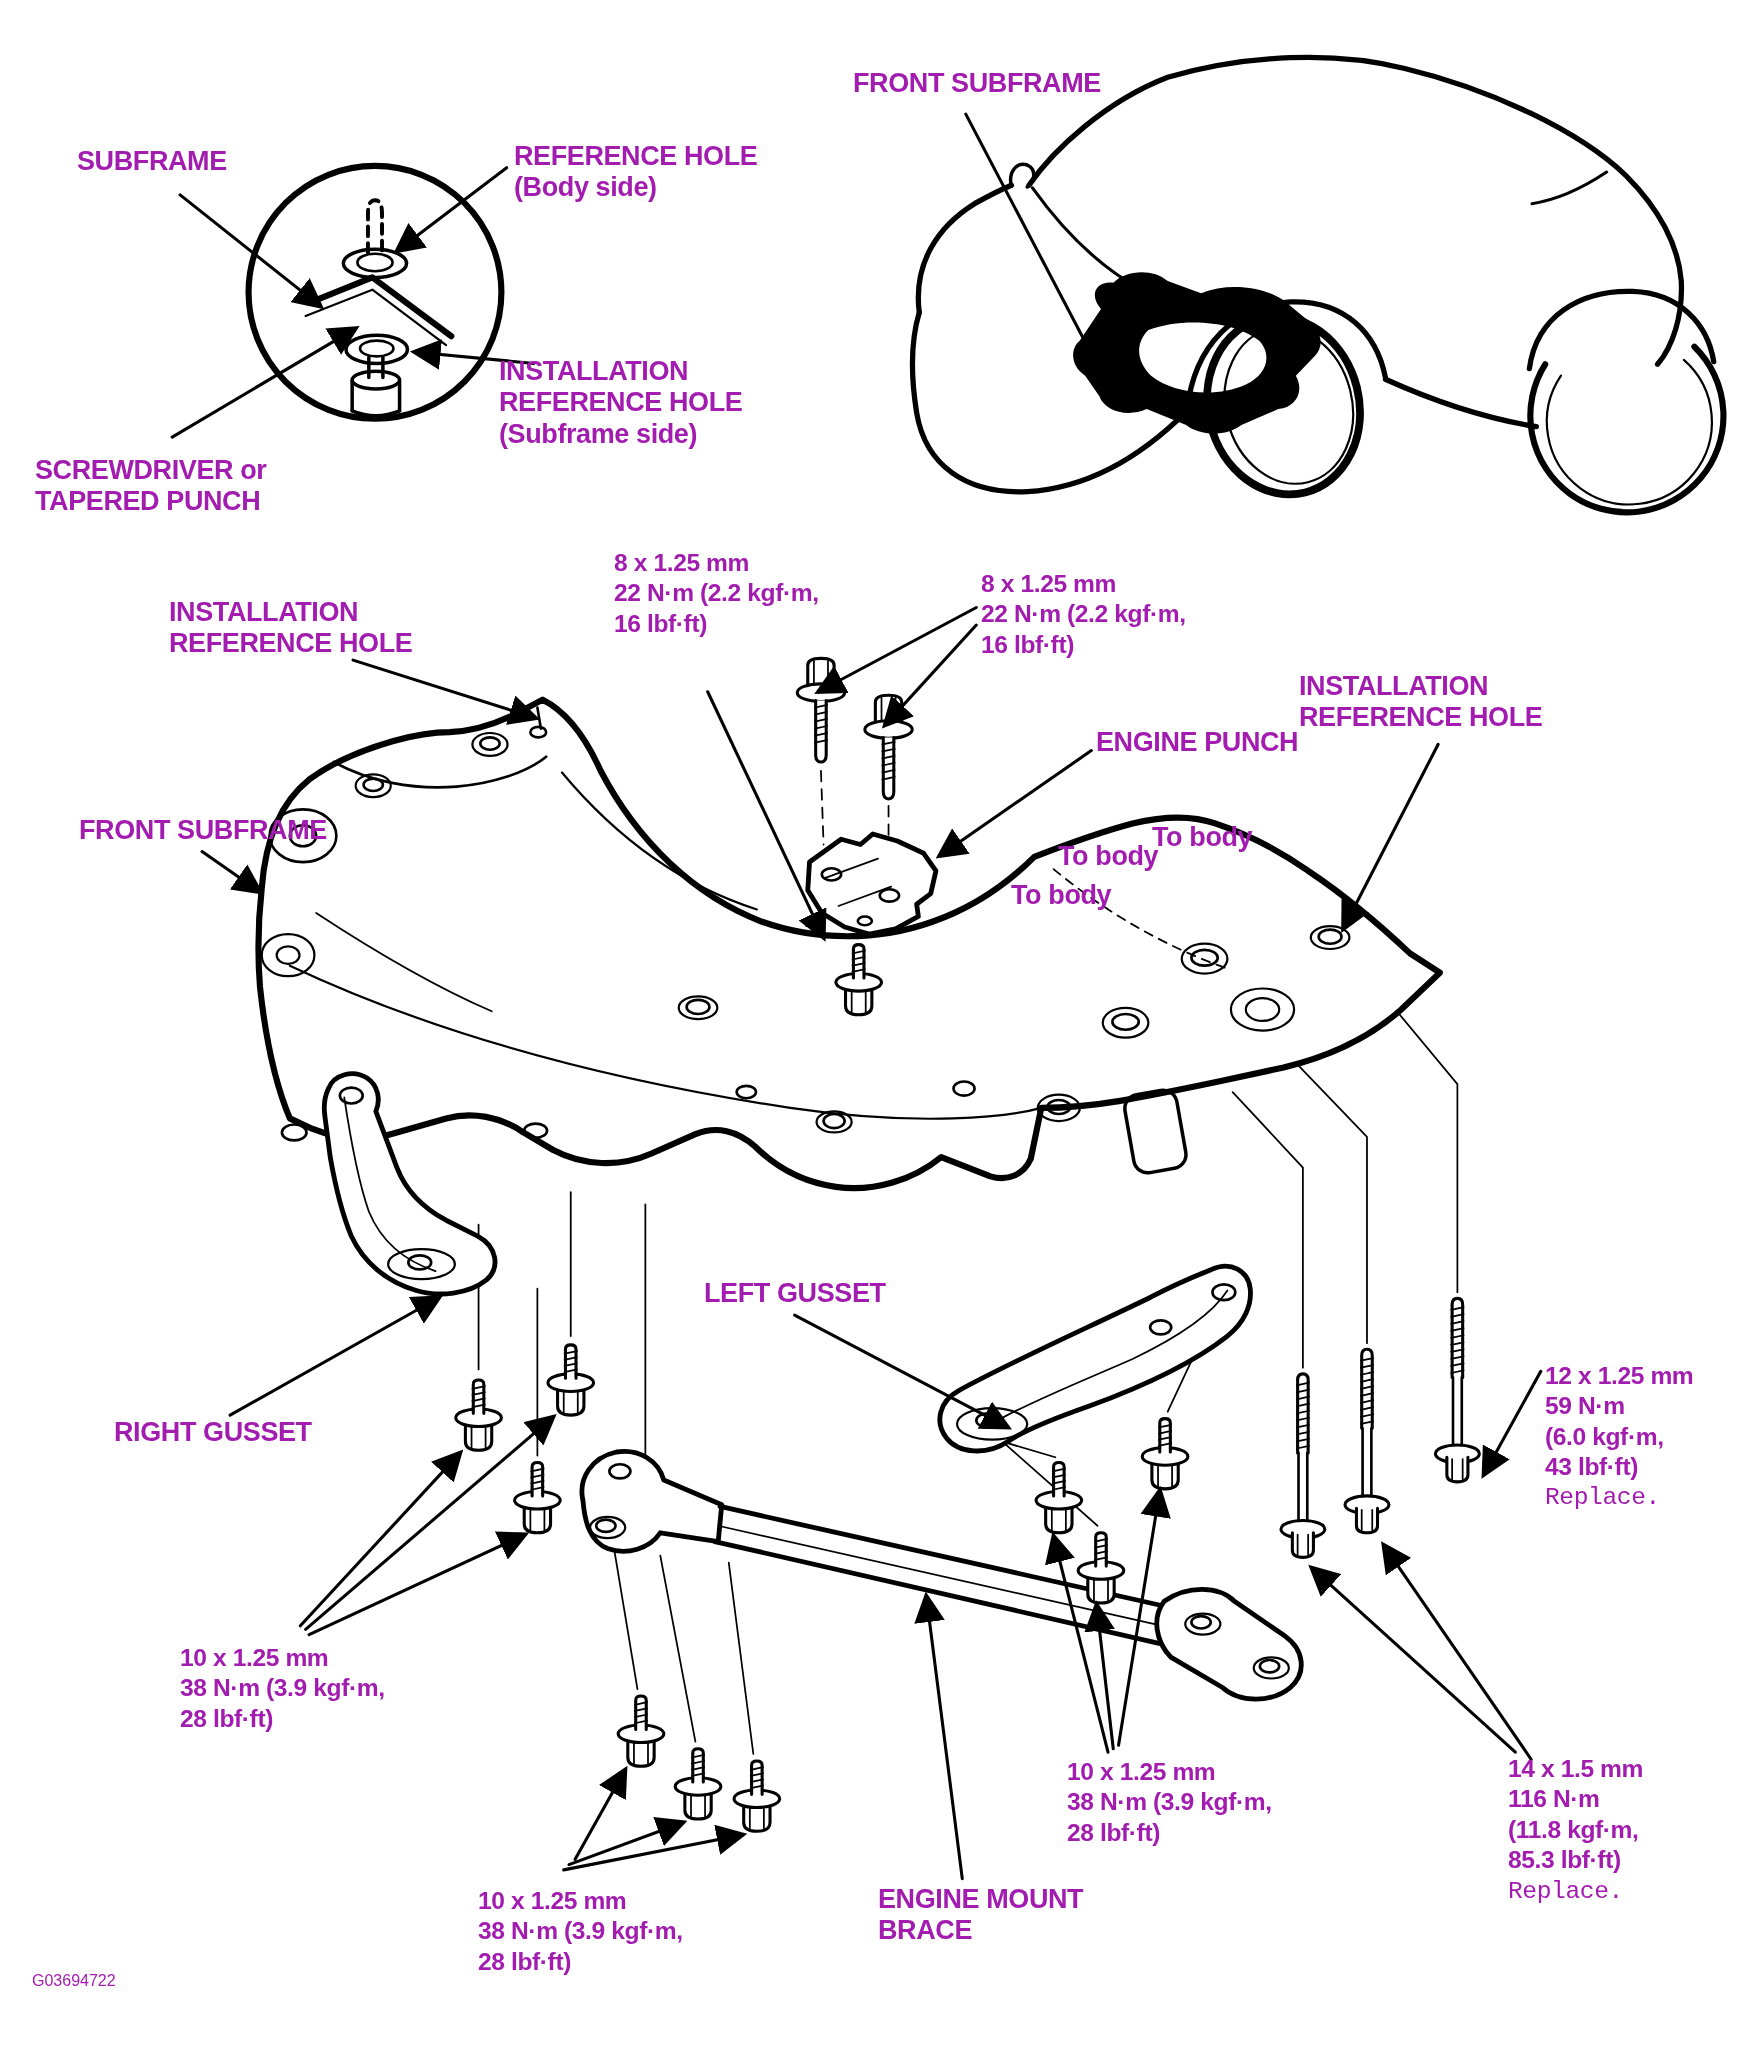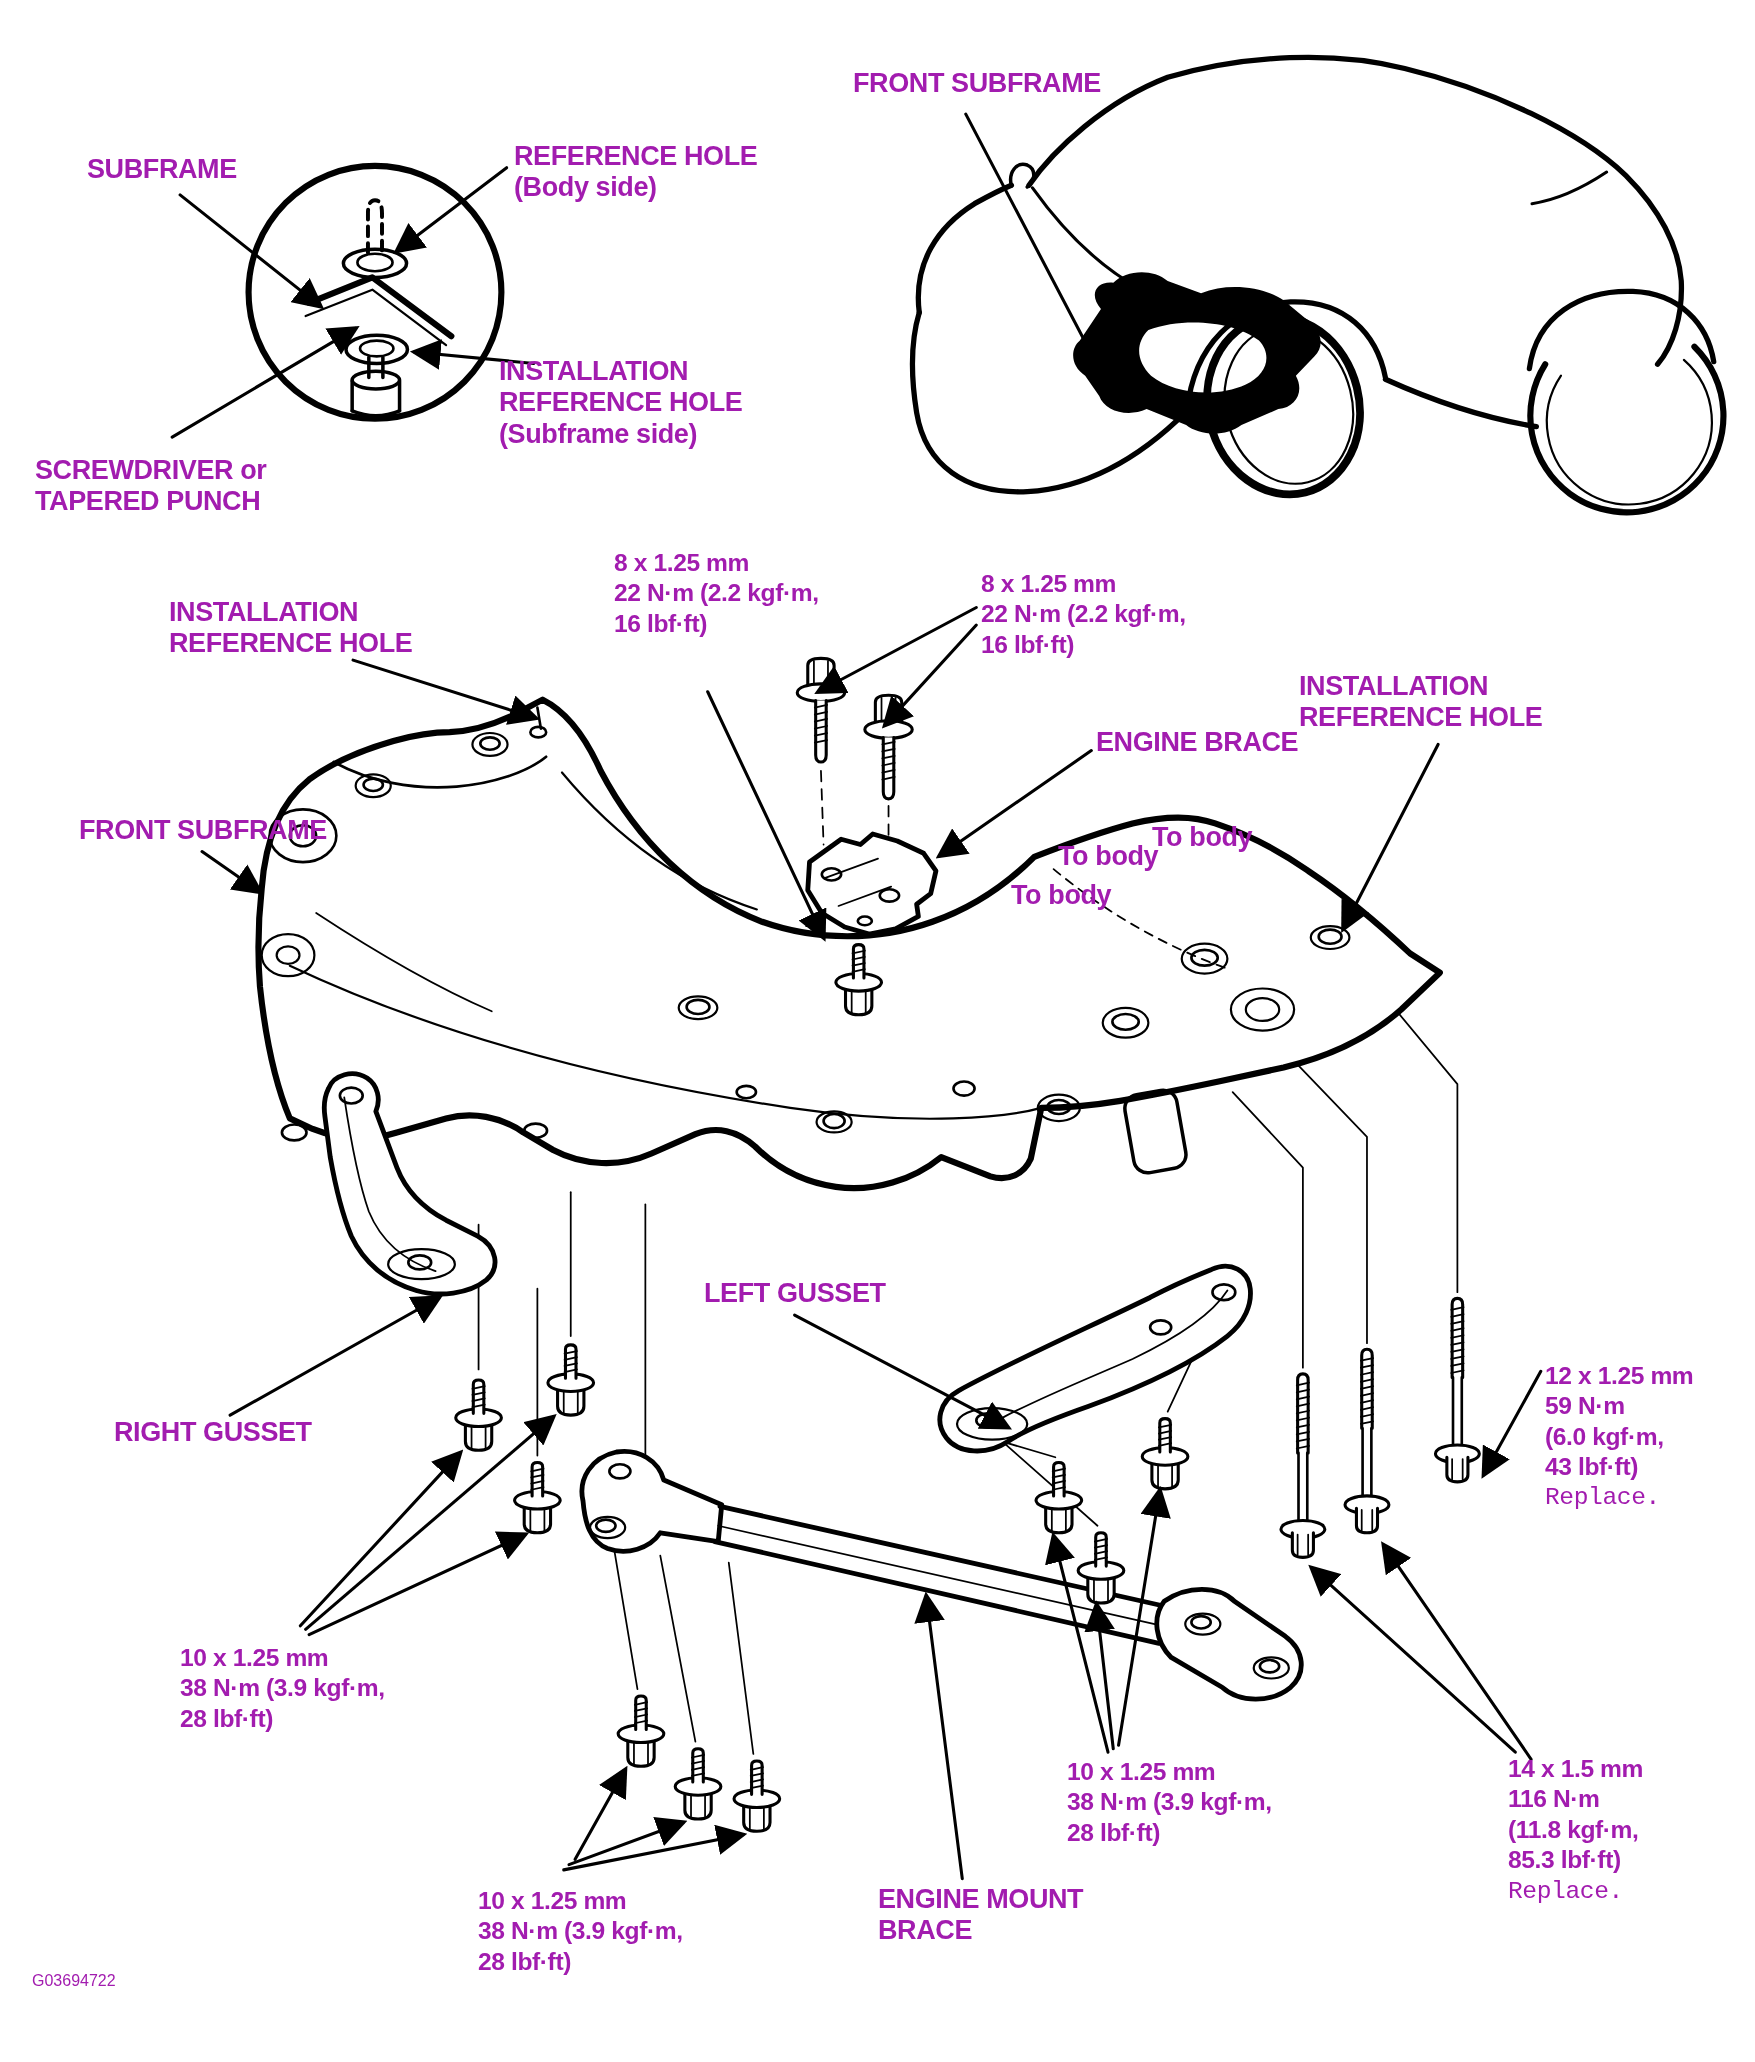--- a/index.html
+++ b/index.html
@@ -239,41 +239,41 @@
         <path d="M1274,1988 L1321,1698" marker-end="url(#ah)"></path>
         <path d="M1096,2140 L1055,1818" marker-end="url(#ah)"></path>
         <path d="M1755,1562 L1690,1680" marker-end="url(#ah)"></path>
         <path d="M1726,1996 L1494,1786" marker-end="url(#ah)"></path>
         <path d="M1744,2004 L1576,1760" marker-end="url(#ah)"></path>
       </g>
     </g>
   </g>
 </svg>
 
-<div class="lbl s31" style="left:77px;top:154px;margin-left:10px;">SUBFRAME</div>
+<div class="lbl s31" style="left:77px;top:146px;">SUBFRAME</div>
 <div class="lbl s31" style="left:514px;top:141px;">REFERENCE HOLE
 (Body side)</div>
 <div class="lbl s31" style="left:35px;top:443px;margin-top:12px;">SCREWDRIVER or
 TAPERED PUNCH</div>
 <div class="lbl s31" style="left:499px;top:356px;">INSTALLATION
 REFERENCE HOLE
 (Subframe side)</div>
 
 <div class="lbl s31" style="left:853px;top:68px;">FRONT SUBFRAME</div>
 
 <div class="lbl s31" style="left:169px;top:597px;">INSTALLATION
 REFERENCE HOLE</div>
 <div class="lbl s31" style="left:79px;top:815px;">FRONT SUBFRAME</div>
 <div class="lbl s28" style="left:614px;top:548px;">8 x 1.25 mm
 22 N·m (2.2 kgf·m,
 16 lbf·ft)</div>
 <div class="lbl s28" style="left:981px;top:569px;">8 x 1.25 mm
 22 N·m (2.2 kgf·m,
 16 lbf·ft)</div>
-<div class="lbl s31" style="left:1096px;top:727px;">ENGINE BRACE</div>
+<div class="lbl s31" style="left:1096px;top:727px;">ENGINE PUNCH</div>
 <div class="lbl s31" style="left:1299px;top:671px;">INSTALLATION
 REFERENCE HOLE</div>
 <div class="lbl s31" style="left:1152px;top:822px;">To body</div>
 <div class="lbl s31" style="left:1058px;top:841px;">To body</div>
 <div class="lbl s31" style="left:1011px;top:880px;">To body</div>
 <div class="lbl s31" style="left:114px;top:1417px;">RIGHT GUSSET</div>
 <div class="lbl s31" style="left:704px;top:1278px;">LEFT GUSSET</div>
 <div class="lbl s28" style="left:180px;top:1643px;">10 x 1.25 mm
 38 N·m (3.9 kgf·m,
 28 lbf·ft)</div>

